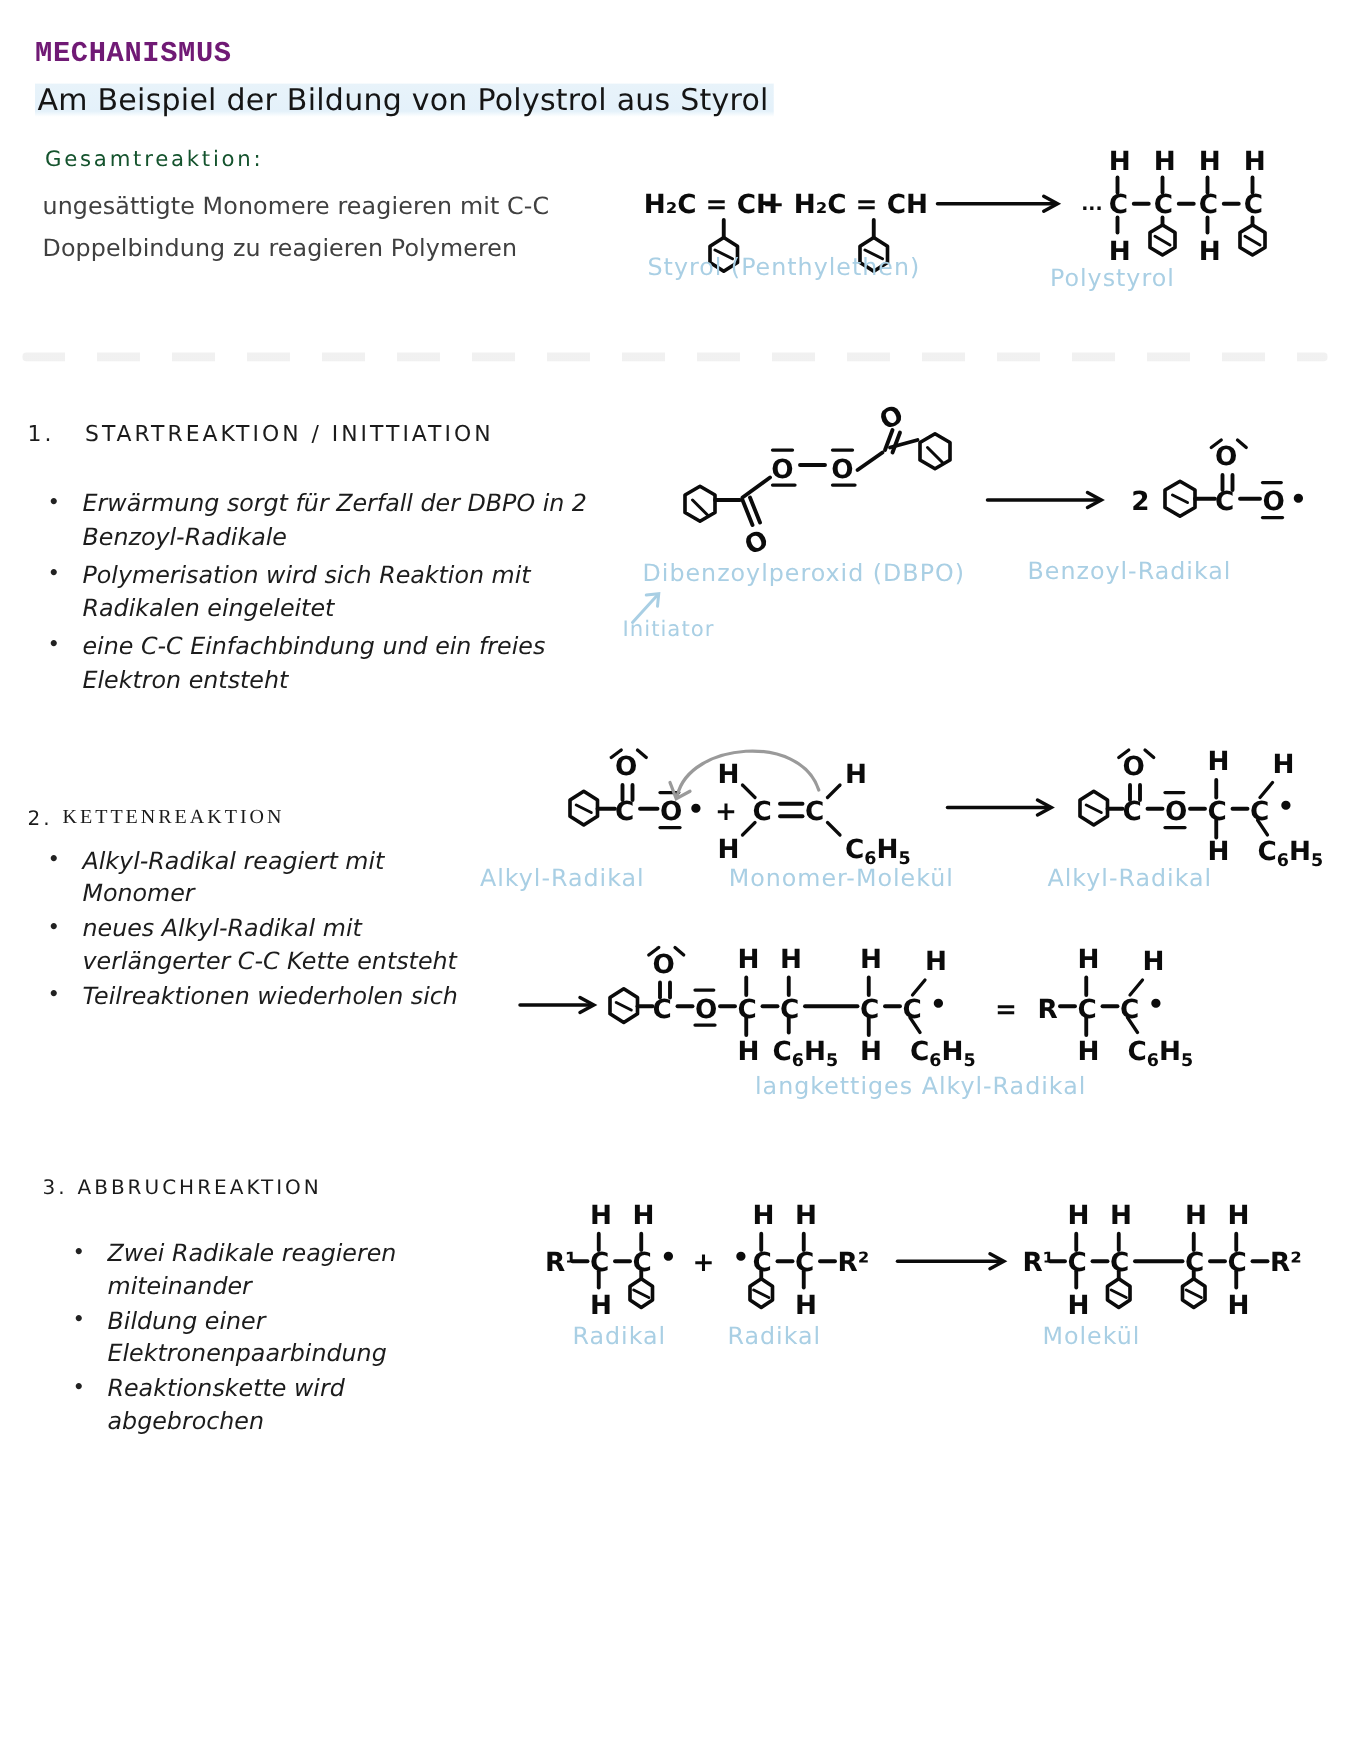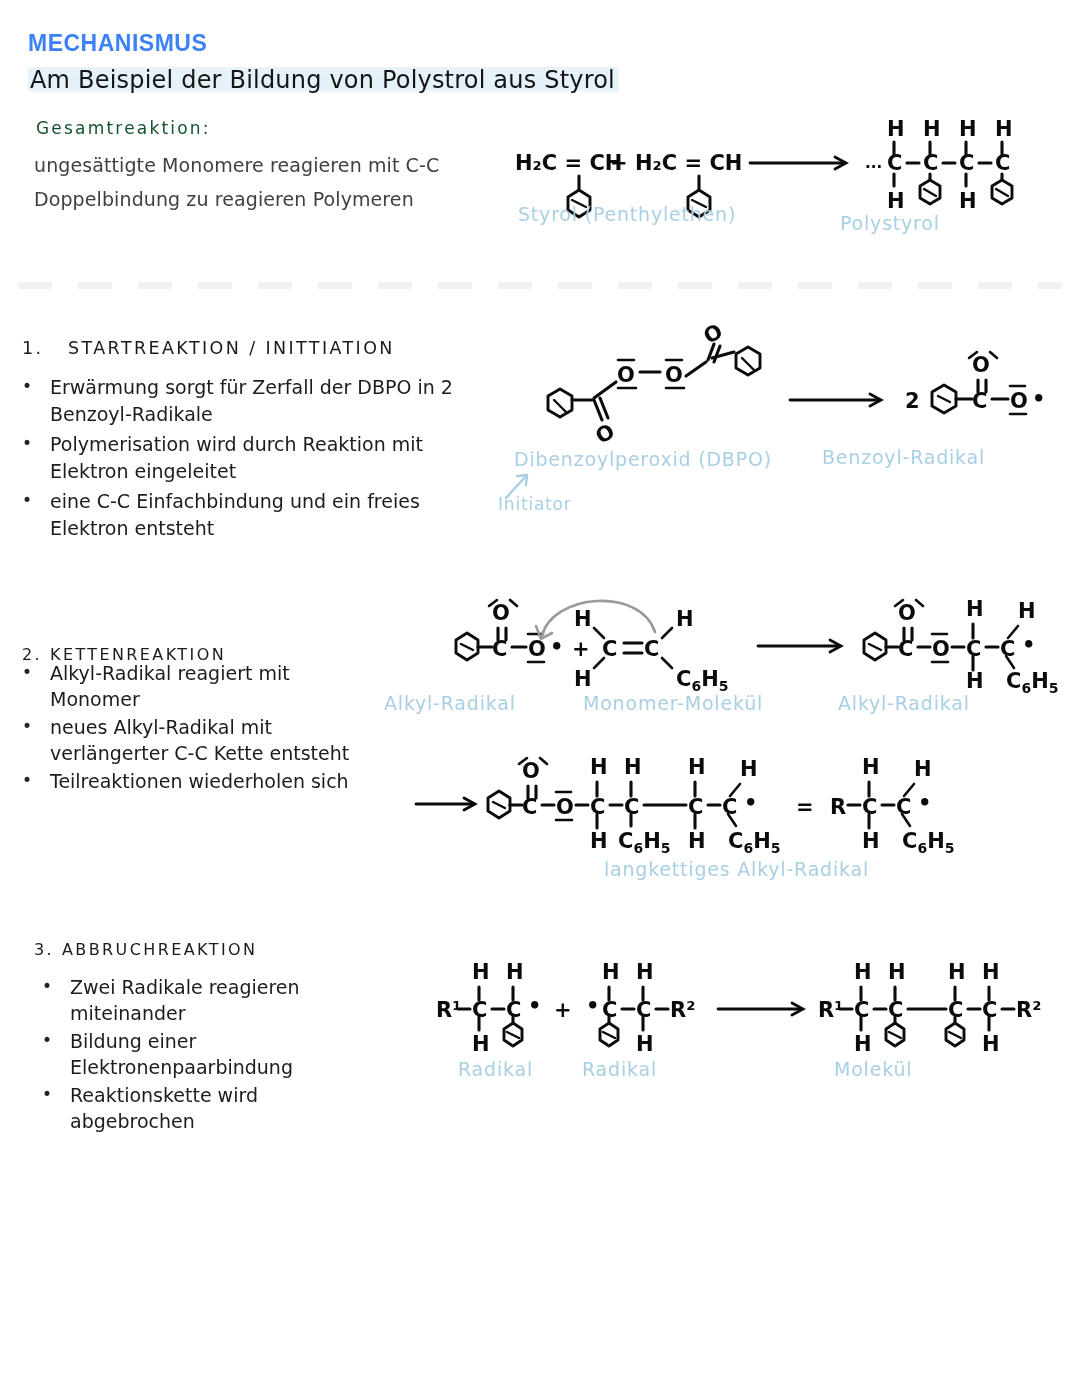--- a/index.html
+++ b/index.html
@@ -6,22 +6,22 @@
   body{
     width:1080px;height:1394px;position:relative;overflow:hidden;
     font-family:"DejaVu Sans","Liberation Sans",sans-serif;
     color:#1a1a1a;
   }
   .page{position:absolute;inset:0;background:#ffffff;}
 
   
   .doc-title{
     position:absolute;left:28px;top:30px;
-    font-family:Liberation Sans, sans-serif;
-    font-weight:bold;font-size:23px;letter-spacing:.5px;color:#3b82f6;
+    font-family:Liberation Mono, monospace;
+    font-weight:bold;font-size:23px;letter-spacing:.5px;color:#701a75;
   }
   .doc-subtitle{
     position:absolute;left:28px;top:64px;
     font-size:24px;color:#151515;letter-spacing:.2px;
     background:linear-gradient(to bottom,rgba(255,255,255,0) 8%,#e8f3fa 10%,#e4f1fa 78%,rgba(255,255,255,0) 92%);
     padding:2px 4px 2px 2px;white-space:nowrap;
   }
 
   .sec-label{
     position:absolute;
@@ -34,21 +34,21 @@
   .sub-head{
     position:absolute;font-size:17px;letter-spacing:2.2px;color:#14532d;
   }
 
   
   .btext{
     position:absolute;font-size:19px;line-height:27px;color:#404040;
     letter-spacing:.1px;
   }
   ul.bullets{
-    position:absolute;margin:0;padding:0;list-style:none;
+    position:absolute;margin:16px;padding:0;list-style:none;font-style:italic;
   }
   ul.bullets li{
     position:relative;padding-left:42px;font-size:19px;line-height:27px;
     color:#1c1c1c;margin-bottom:3px;
   }
   ul.bullets li::before{
     content:"•";position:absolute;left:14px;top:-1px;font-size:17px;color:#222;
   }
   ul.bullets.tight li{line-height:26px;margin-bottom:2px;}
 
@@ -157,21 +157,21 @@
   </div>
   <div class="cap" style="left:518px;top:203px;">Styrol (Penthylethen)</div>
   <div class="cap" style="left:840px;top:212px;">Polystyrol</div>
 
   <div class="divider"></div>
 
   <div class="sec-label" style="left:22px;top:338px;">1.</div>
   <div class="sec-label" style="left:68px;top:338px;">Startreaktion / Inittiation</div>
   <ul class="bullets" style="left:8px;top:374px;width:470px;">
     <li>Erwärmung sorgt für Zerfall der DBPO in 2 Benzoyl-Radikale</li>
-    <li>Polymerisation wird durch Reaktion mit Elektron eingeleitet</li>
+    <li>Polymerisation wird sich Reaktion mit Radikalen eingeleitet</li>
     <li>eine C-C Einfachbindung und ein freies Elektron entsteht</li>
   </ul>
 
   <div class="chem" style="left:520px;top:338px;">
     <svg width="530" height="120" viewBox="0 0 530 120">
 
       <g>
 
         <g>
           <polygon class="ring" points="28,58 40,51 52,58 52,72 40,79 28,72"></polygon>
@@ -239,21 +239,21 @@
   <div class="cap" style="left:822px;top:446px;">Benzoyl-Radikal</div>
   <div class="chem" style="left:502px;top:472px;">
     <svg width="40" height="28" viewBox="0 0 40 28">
       <line x1="4" y1="26" x2="24" y2="4" stroke="#a9cfe4" stroke-width="2.4" stroke-linecap="round"></line>
       <polyline points="15,4 25,3 24,13" fill="none" stroke="#a9cfe4" stroke-width="2.4" stroke-linecap="round"></polyline>
     </svg>
   </div>
   <div class="cap sm" style="left:498px;top:494px;">Initiator</div>
 
   <div class="sec-label small" style="left:22px;top:645px;">2.</div>
-  <div class="sec-label small" style="left:50px;top:645px;">Kettenreaktion</div>
+  <div class="sec-label small" style="left:50px;top:645px;font-family:Liberation Serif, serif;">Kettenreaktion</div>
   <ul class="bullets tight" style="left:8px;top:660px;width:360px;">
     <li>Alkyl-Radikal reagiert mit Monomer</li>
     <li>neues Alkyl-Radikal mit verlängerter C-C Kette entsteht</li>
     <li>Teilreaktionen wiederholen sich</li>
   </ul>
 
   <div class="chem" style="left:440px;top:592px;">
     <svg width="600" height="100" viewBox="0 0 600 100">
 
       <g>

